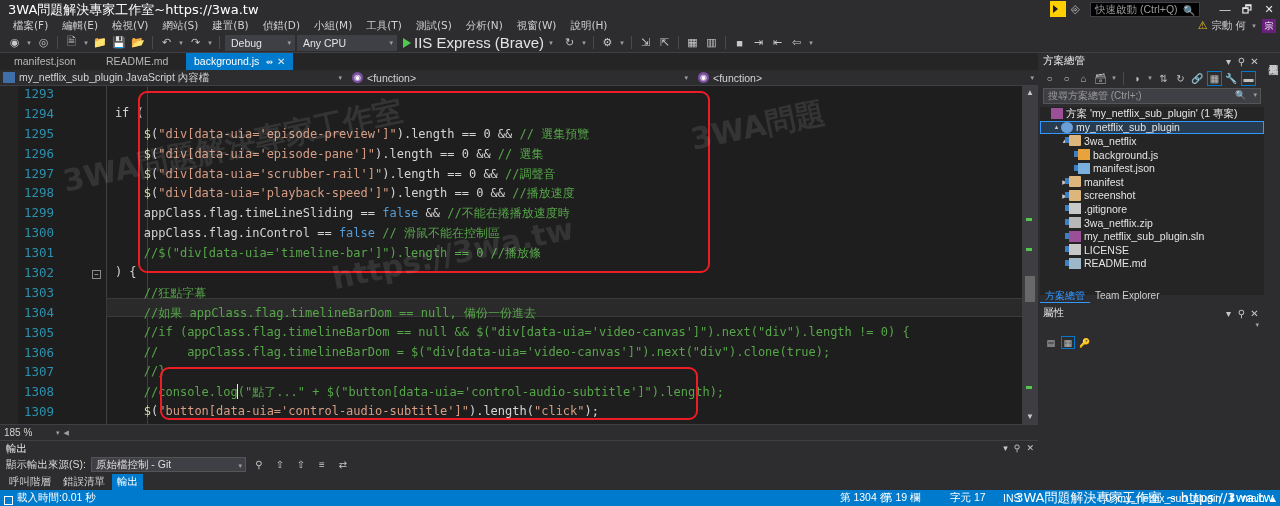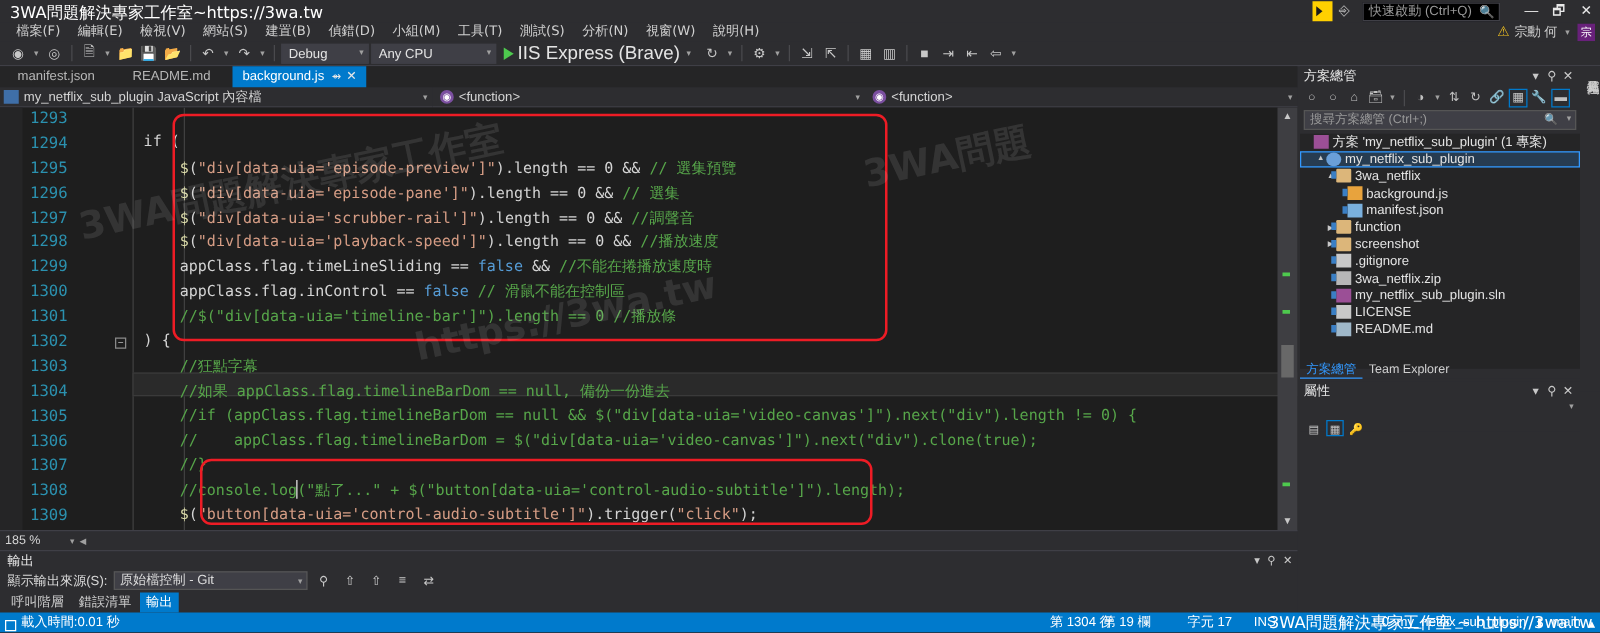--- a/index.html
+++ b/index.html
@@ -315,21 +315,21 @@
         <div class="ln-row"><span class="ln-num">1299</span><span class="ln-txt"><span class="cp">        appClass.flag.timeLineSliding == </span><span class="ck">false</span><span class="cp"> &amp;&amp; </span><span class="cg">//不能在捲播放速度時</span></span></div>
         <div class="ln-row"><span class="ln-num">1300</span><span class="ln-txt"><span class="cp">        appClass.flag.inControl == </span><span class="ck">false</span><span class="cp"> </span><span class="cg">// 滑鼠不能在控制區</span></span></div>
         <div class="ln-row"><span class="ln-num">1301</span><span class="ln-txt"><span class="cg">        //$("div[data-uia='timeline-bar']").length == 0 //播放條</span></span></div>
         <div class="ln-row"><span class="ln-num">1302</span><span class="ln-txt"><span class="cp">    ) {</span></span></div>
         <div class="ln-row"><span class="ln-num">1303</span><span class="ln-txt"><span class="cg">        //狂點字幕</span></span></div>
         <div class="ln-row"><span class="ln-num">1304</span><span class="ln-txt"><span class="cg">        //如果 appClass.flag.timelineBarDom == null, 備份一份進去</span></span></div>
         <div class="ln-row"><span class="ln-num">1305</span><span class="ln-txt"><span class="cg">        //if (appClass.flag.timelineBarDom == null &amp;&amp; $("div[data-uia='video-canvas']").next("div").length != 0) {</span></span></div>
         <div class="ln-row"><span class="ln-num">1306</span><span class="ln-txt"><span class="cg">        //    appClass.flag.timelineBarDom = $("div[data-uia='video-canvas']").next("div").clone(true);</span></span></div>
         <div class="ln-row"><span class="ln-num">1307</span><span class="ln-txt"><span class="cg">        //}</span></span></div>
         <div class="ln-row"><span class="ln-num">1308</span><span class="ln-txt"><span class="cg">        //console.log("點了..." + $("button[data-uia='control-audio-subtitle']").length);</span></span></div>
-        <div class="ln-row"><span class="ln-num">1309</span><span class="ln-txt"><span class="cp">        </span><span class="cf">$</span><span class="cp">(</span><span class="cs">"button[data-uia='control-audio-subtitle']"</span><span class="cp">).trigger(</span><span class="cs">"click"</span><span class="cp">);</span></span></div>
+        <div class="ln-row"><span class="ln-num">1309</span><span class="ln-txt"><span class="cp">        </span><span class="cf">$</span><span class="cp">(</span><span class="cs">"button[data-uia='control-audio-subtitle']"</span><span class="cp">).length(</span><span class="cs">"click"</span><span class="cp">);</span></span></div>
       </div>
     <div class="fold-col">
       <div class="fold-box" style="top:184px;">−</div>
     </div>
     <div class="caret" style="left:237px; top:298px; height:15px;"></div>
 
     <div class="redbox" style="left:138px; top:5px; width:572px; height:182px;"></div>
     <div class="redbox" style="left:160px; top:281px; width:538px; height:53px;"></div>
 
     <div class="wm" style="left:60px; top:40px;">3WA問題解決專家工作室</div>
@@ -436,21 +436,21 @@
           <span class="tico ic-json">
             <span class="lock"></span>
           </span>
           <span>manifest.json</span>
         </div>
         <div class="tnode" style="padding-left: 20px;">
           <span class="tw">▶</span>
           <span class="tico ic-folder">
             <span class="lock"></span>
           </span>
-          <span>function</span>
+          <span>manifest</span>
         </div>
         <div class="tnode" style="padding-left: 20px;">
           <span class="tw">▶</span>
           <span class="tico ic-folder">
             <span class="lock"></span>
           </span>
           <span>screenshot</span>
         </div>
         <div class="tnode" style="padding-left: 20px;">
           <span class="tw"></span>

